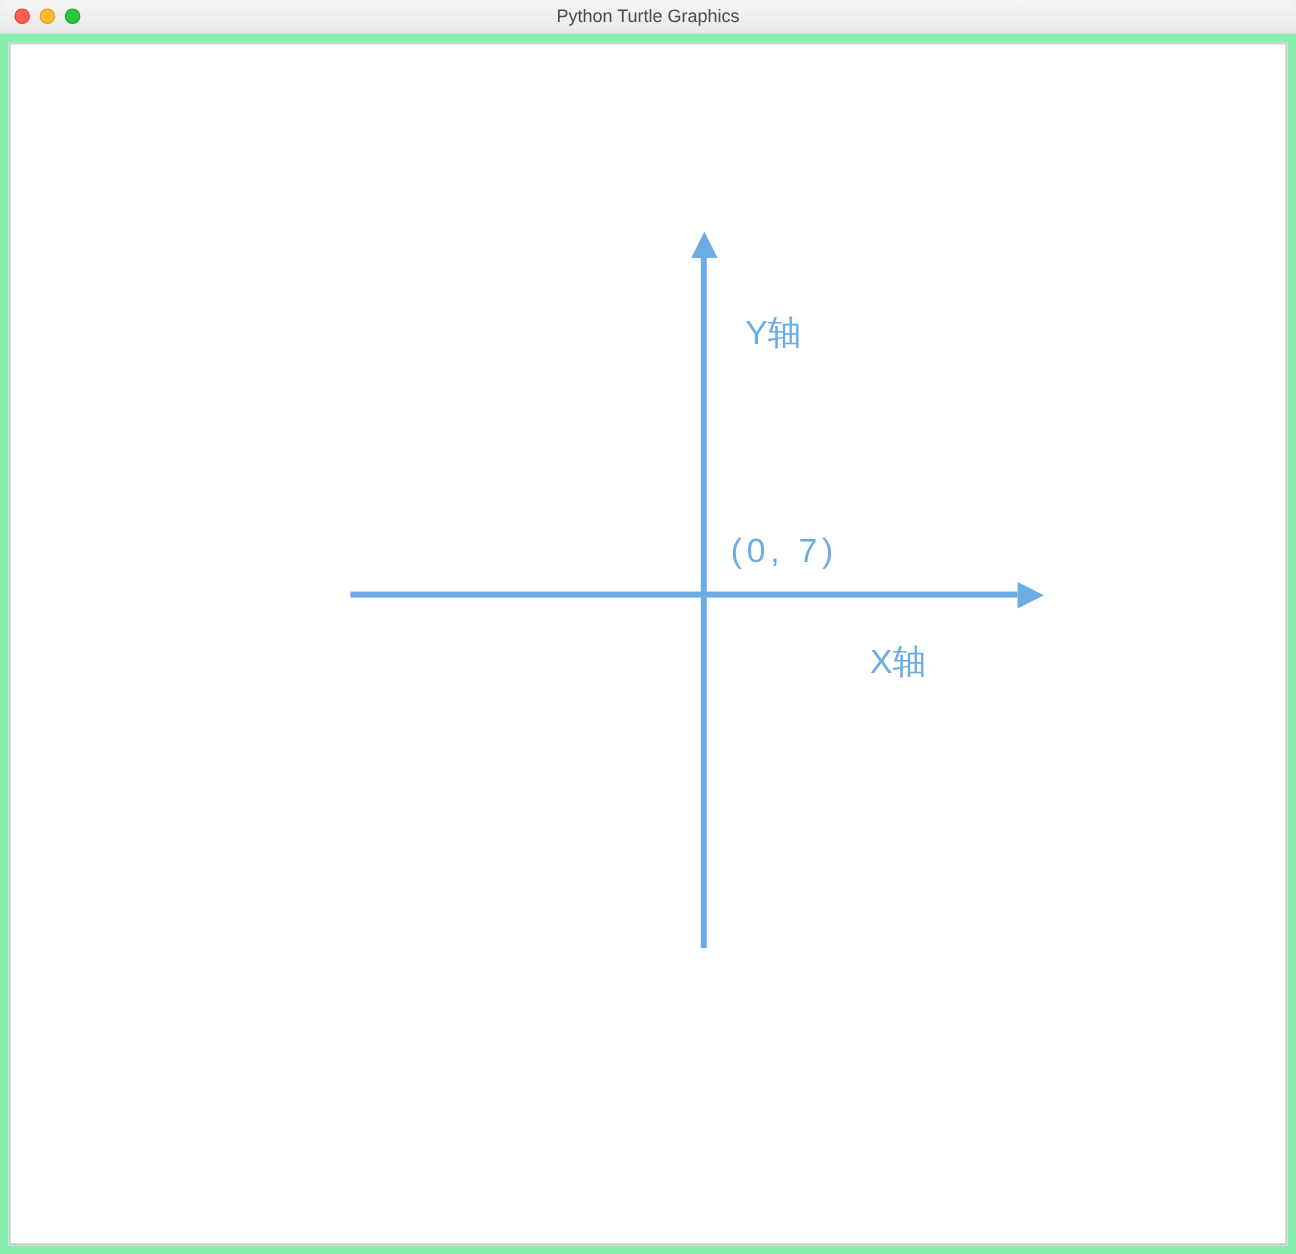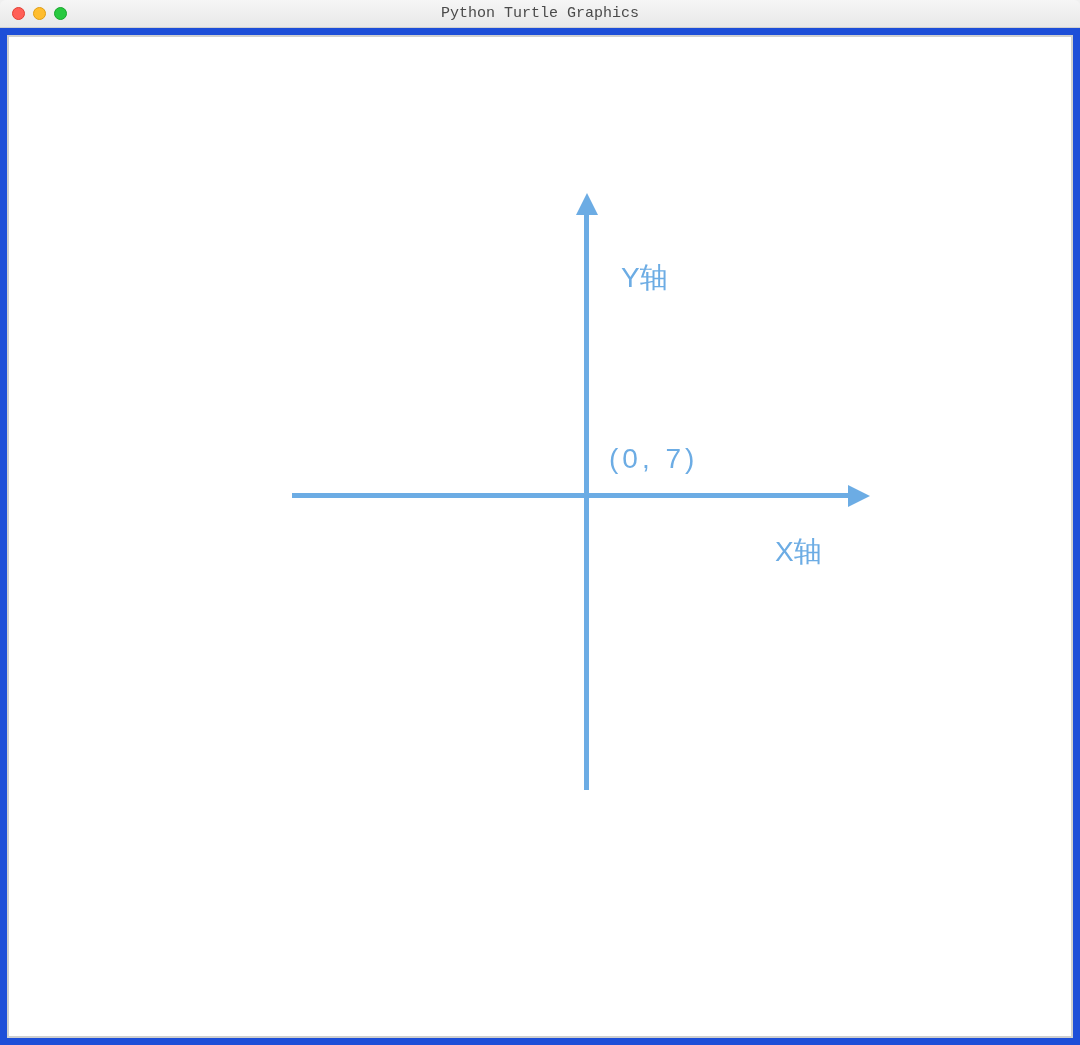--- a/index.html
+++ b/index.html
@@ -16,21 +16,20 @@
     }
     .titlebar {
       height: 28px;
       background: linear-gradient(to bottom, #f6f6f6, #e8e8e8);
       border-bottom: 1px solid #d0d0d0;
       display: flex;
       align-items: center;
       position: relative;
       border-top-left-radius: 6px;
       border-top-right-radius: 6px;
-      font-family: Liberation Mono, monospace;
     }
     .traffic-lights {
       display: flex;
       gap: 8px;
       padding-left: 12px;
       position: absolute;
       left: 0;
     }
     .traffic-light {
       width: 13px;
@@ -41,21 +40,21 @@
     .tl-min   { background: #ffbd2e; border: 0.5px solid #e09e13; }
     .tl-max   { background: #28c940; border: 0.5px solid #17a62b; }
     .title {
       flex: 1;
       text-align: center;
       font-size: 15px;
       color: #4a4a4a;
       font-weight: 400;
     }
     .window-body {
-      background: #1d4ed8;
+      background: #86efac;
       height: calc(1045px - 28px);
       padding: 7px;
     }
     .canvas-frame {
       width: 100%;
       height: 100%;
       border: 2px solid #cfcfcf;
       background: #ffffff;
       position: relative;
     }
@@ -95,21 +94,21 @@
       border-bottom: 22px solid #6cace4;
     }
     .axis-label {
       position: absolute;
       color: #6cace4;
       font-size: 28px;
       font-weight: 400;
       white-space: nowrap;
     }
     .y-label { left: 612px; top: 222px; }
-    .x-label { left: 766px; top: 496px; }
+    .x-label { left: 716px; top: 496px; }
     .origin-label {
       position: absolute;
       left: 600px;
       top: 406px;
       color: #6cace4;
       font-size: 28px;
       letter-spacing: 4px;
       font-weight: 400;
     }
   </style>

